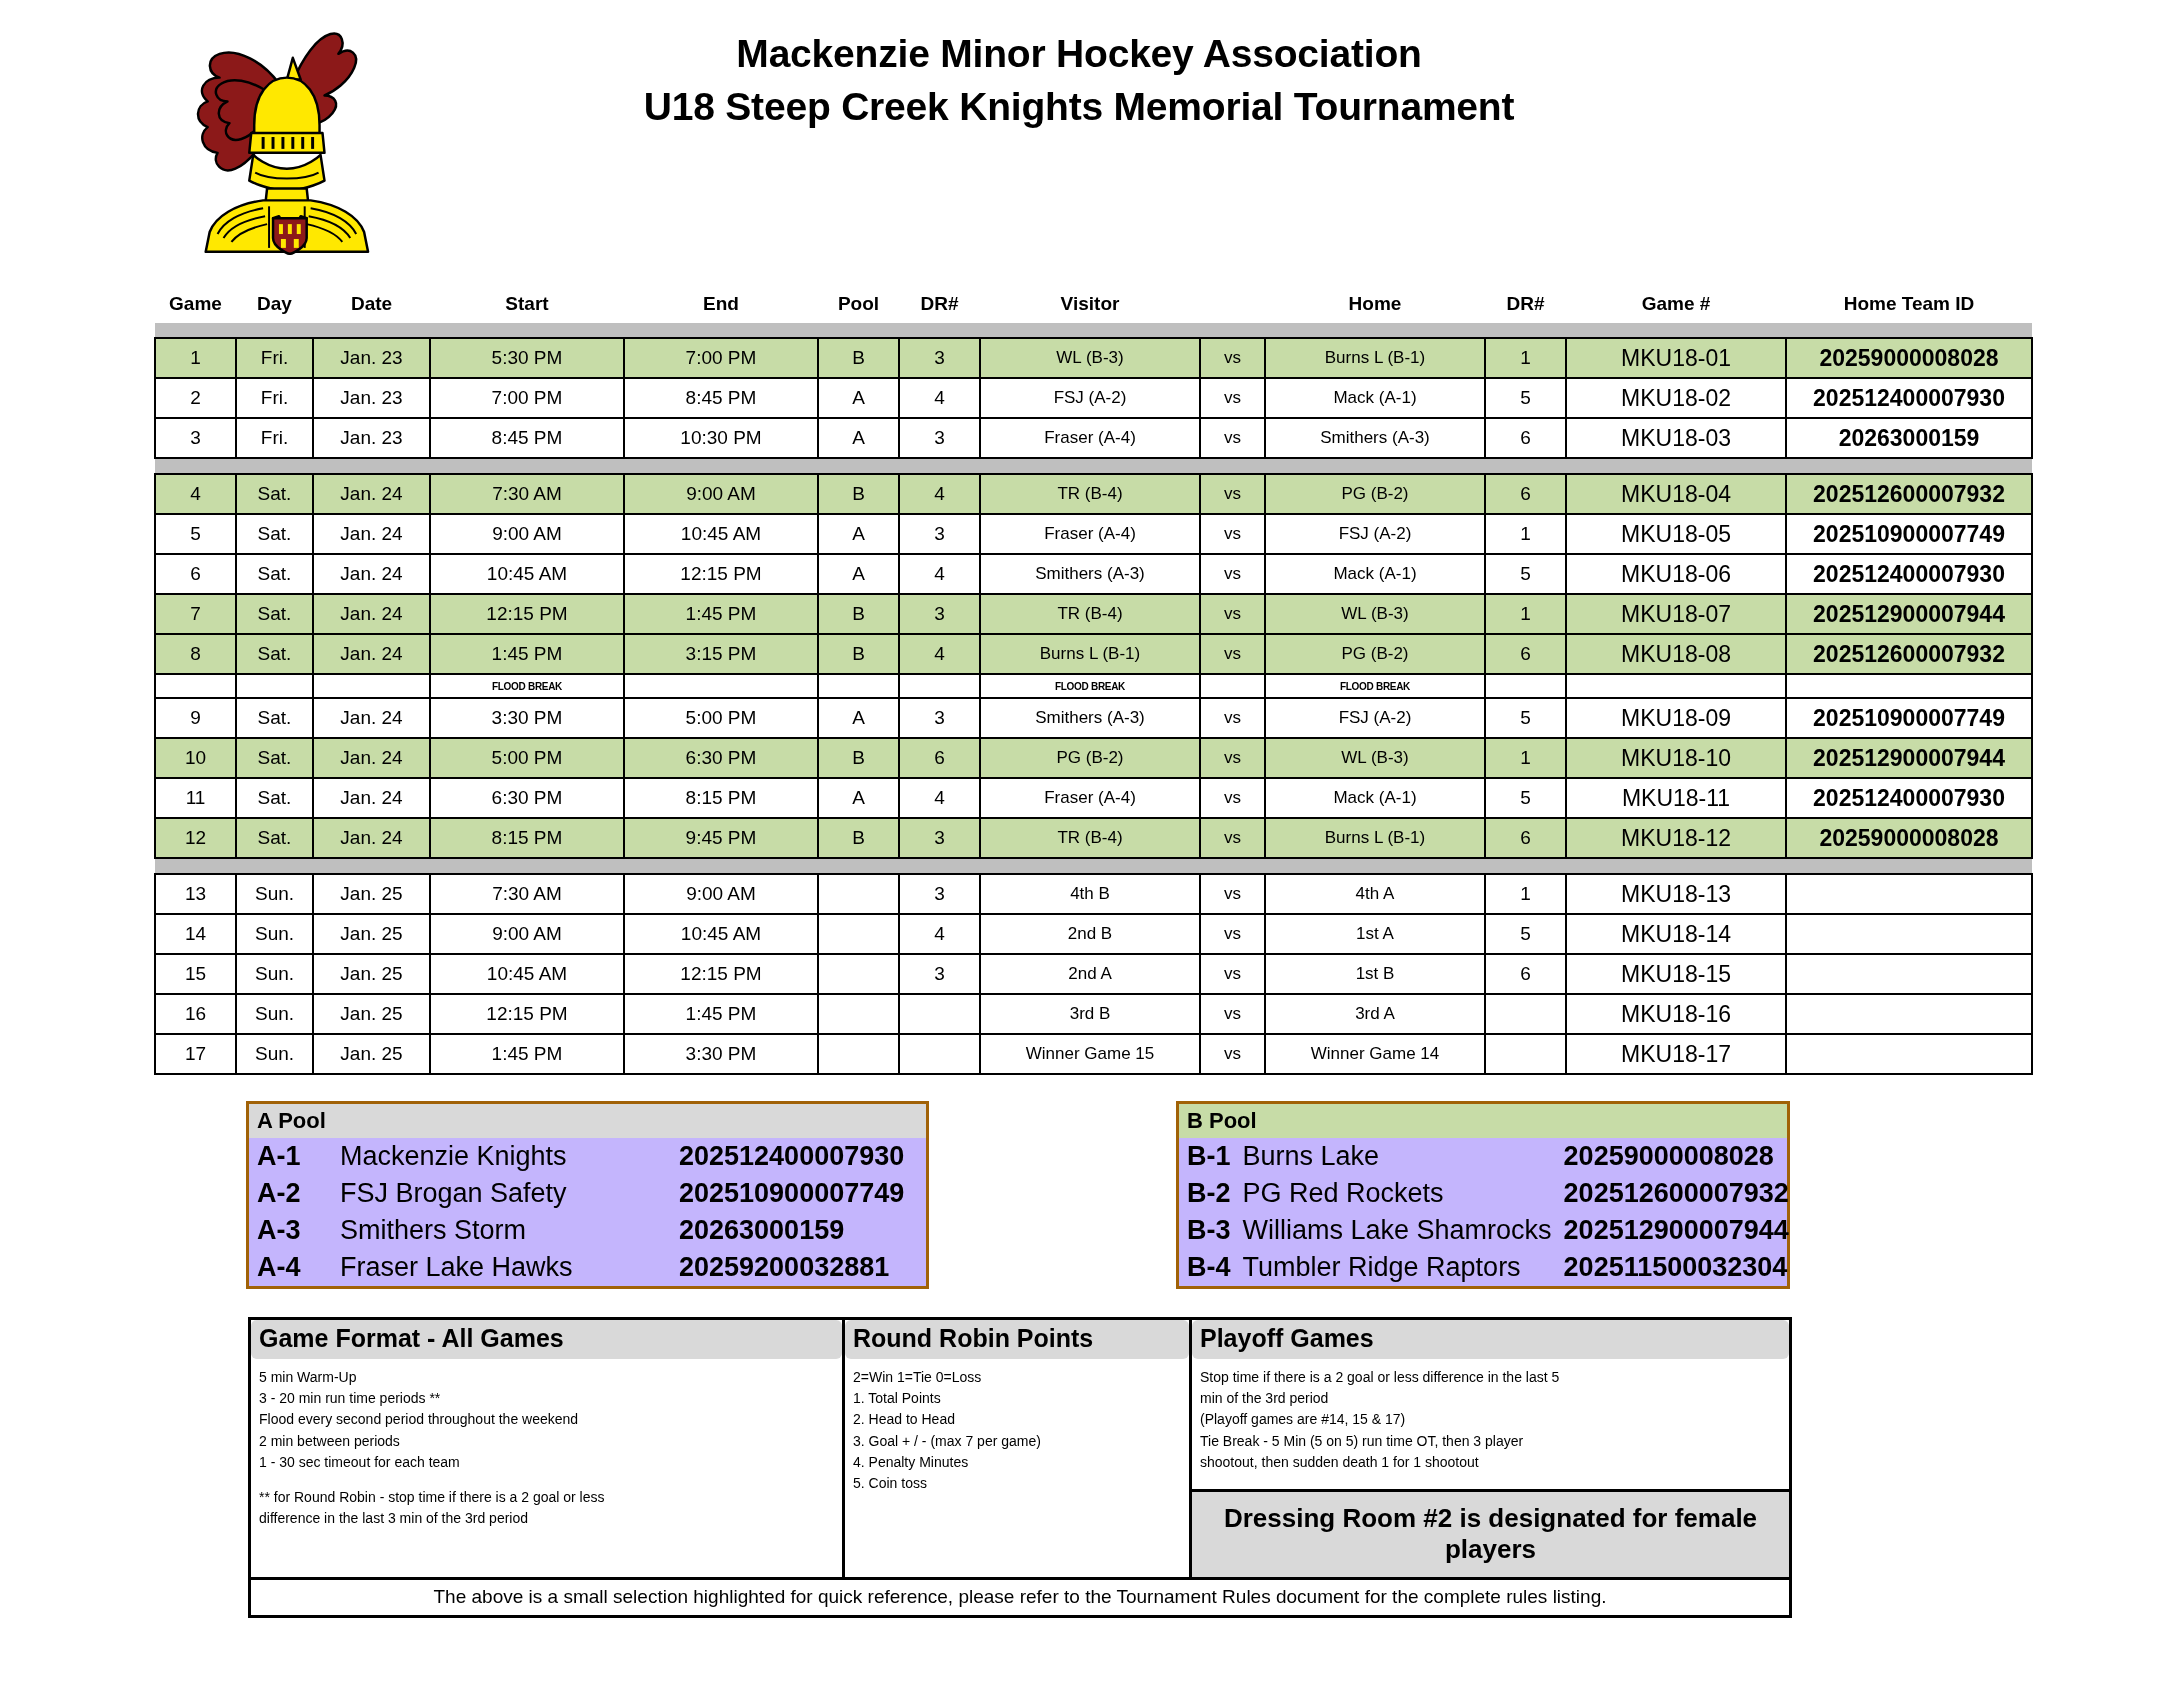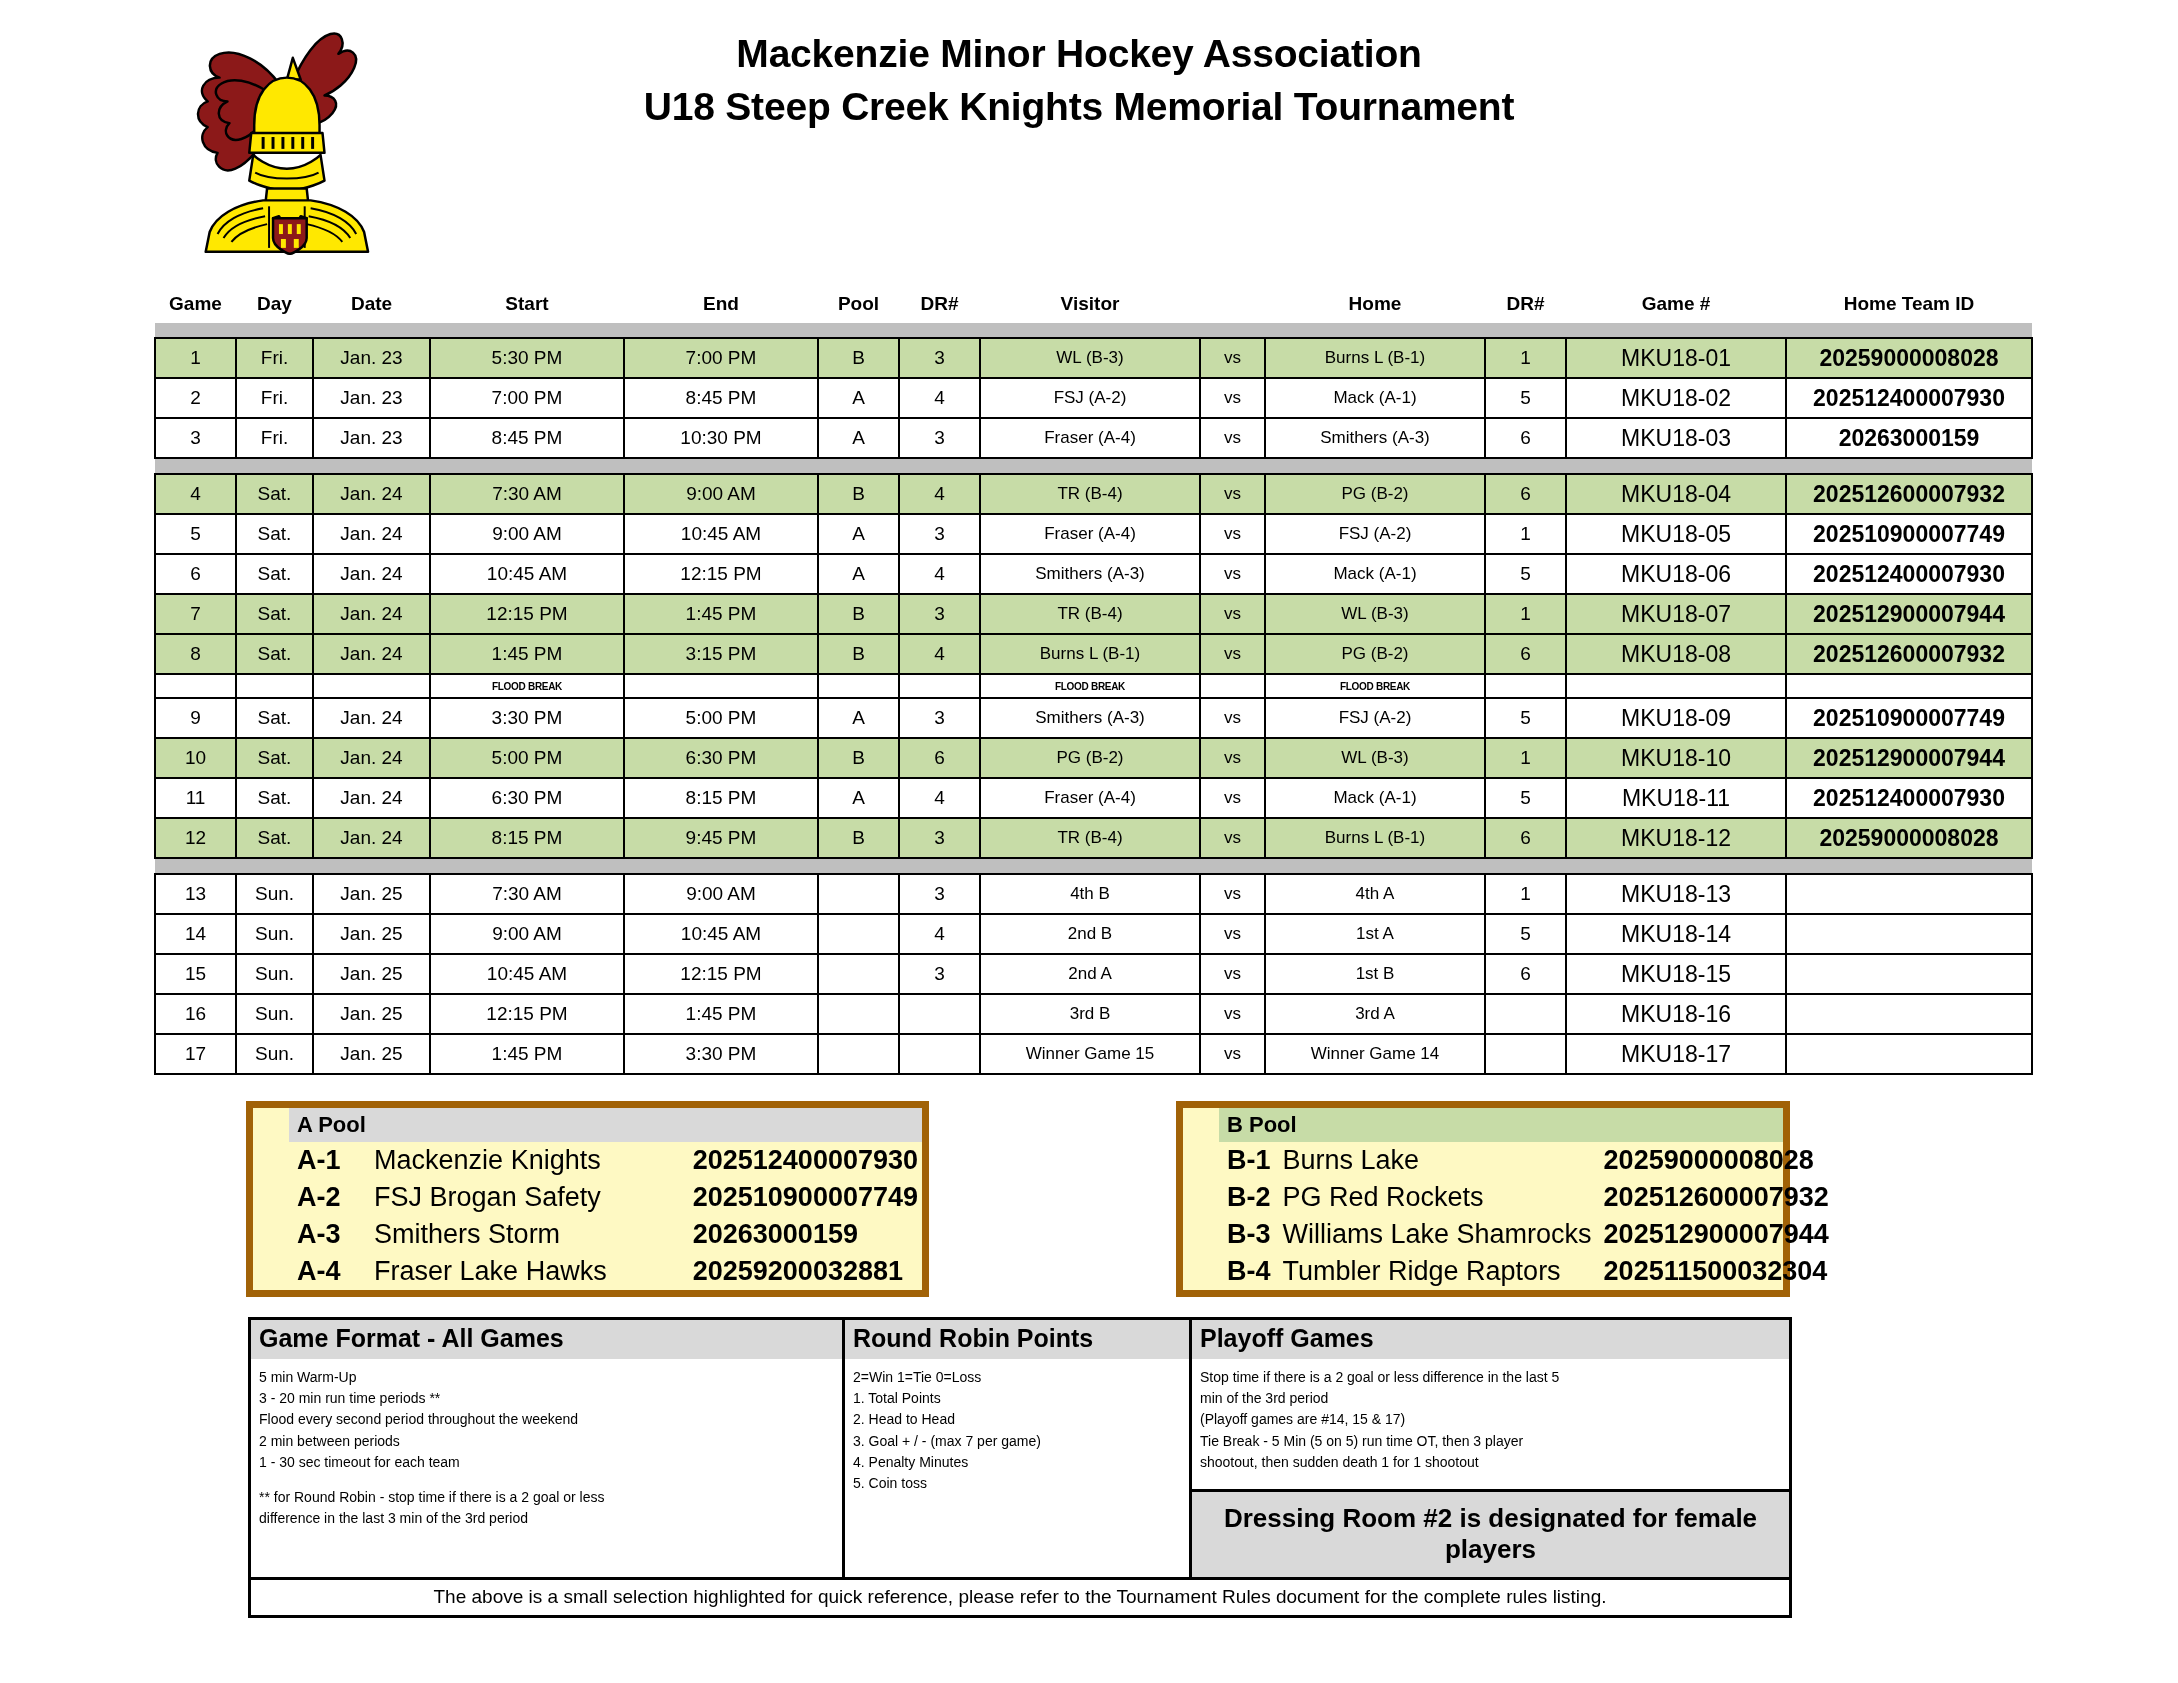--- a/index.html
+++ b/index.html
@@ -125,24 +125,23 @@
   
   .pools {
     position: absolute;
     top: 1101px;
     left: 0;
     width: 2178px;
     height: 178px;
   }
   .pool-box {
     position: absolute;
-    border: 7px solid #a16207;
-    background: #fef9c3;
+    border: 3px solid #a16207;
+    background: #c4b5fd;
     box-sizing: border-box;
-    padding-left: 36px;
   }
   .pool-a { left: 246px; top: 0; width: 683px; }
   .pool-b { left: 1176px; top: 0; width: 614px; }
   .pool-head {
     font-size: 22px;
     font-weight: bold;
     padding: 4px 8px 5px 8px;
     line-height: 1.15;
   }
   .pool-head.gray { background: #d9d9d9; }
@@ -182,20 +181,21 @@
   }
   .col-format { width: 594px; border-right: 3px solid #000000; }
   .col-points { width: 347px; border-right: 3px solid #000000; }
   .col-playoff { flex: 1; }
   .info-head {
     background: #d9d9d9;
     font-size: 25px;
     font-weight: bold;
     padding: 4px 8px 6px 8px;
     line-height: 1.15;
+    border-radius: 6px;
   }
   .info-body {
     padding: 8px 8px 10px 8px;
     font-size: 14px;
     line-height: 1.52;
   }
   .info-body div { white-space: nowrap; }
   .info-body div.blank { height: 14px; }
   .playoff-body { padding-bottom: 16px; }
   .dressing {

